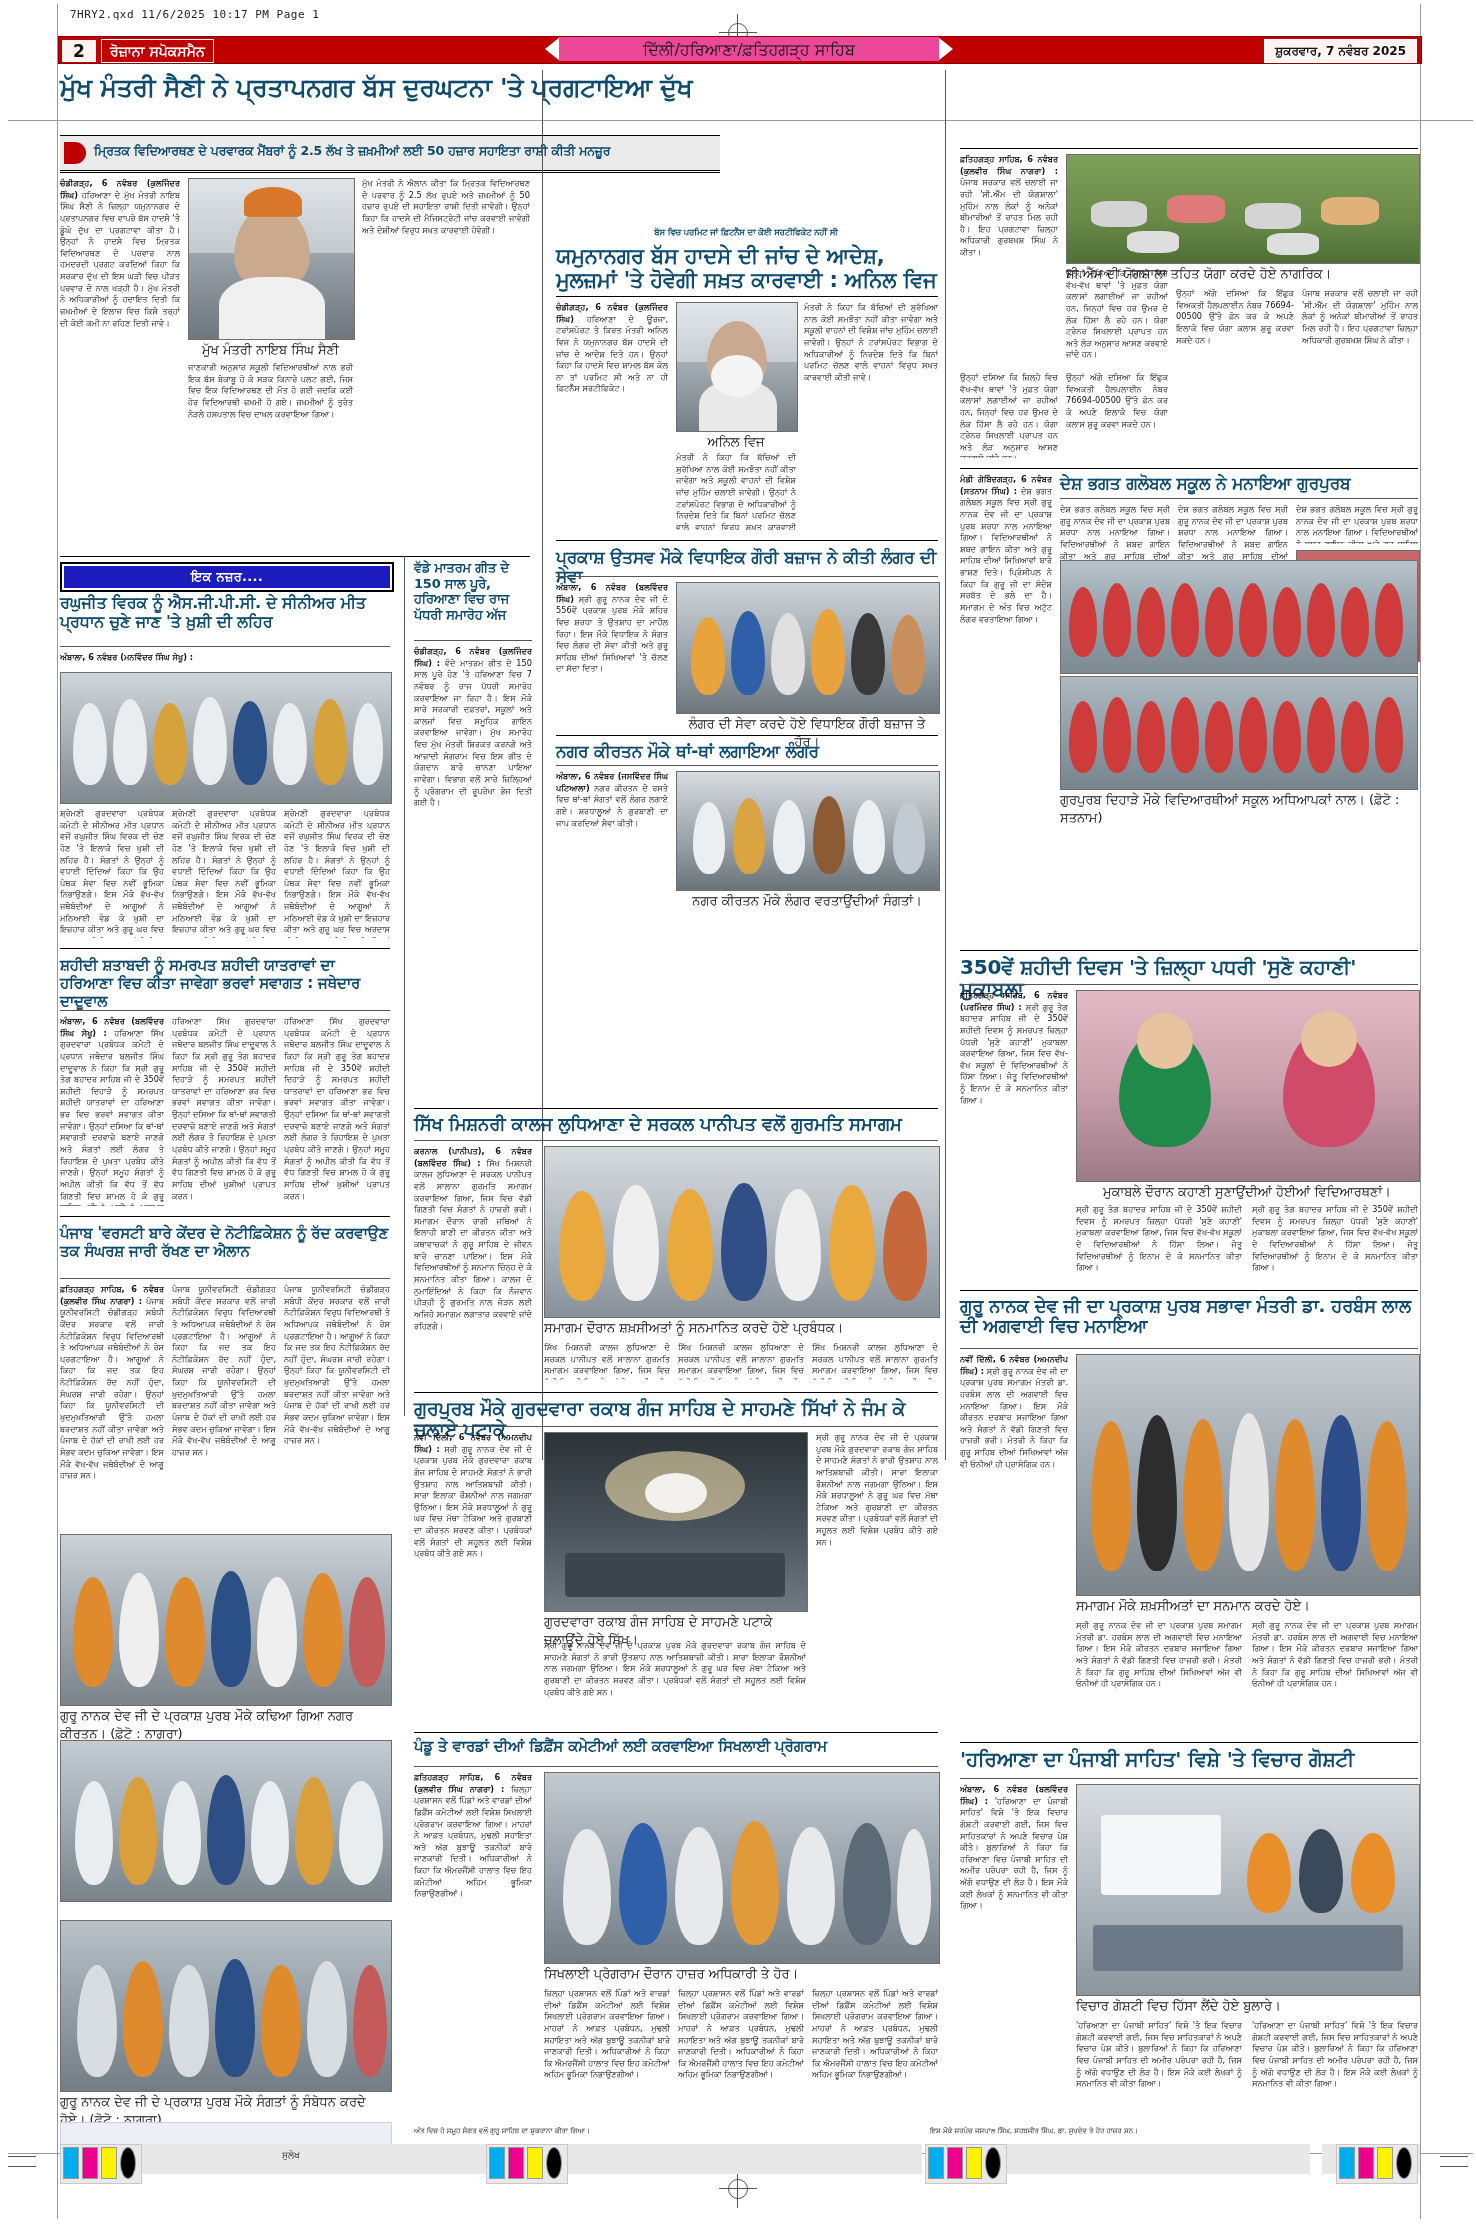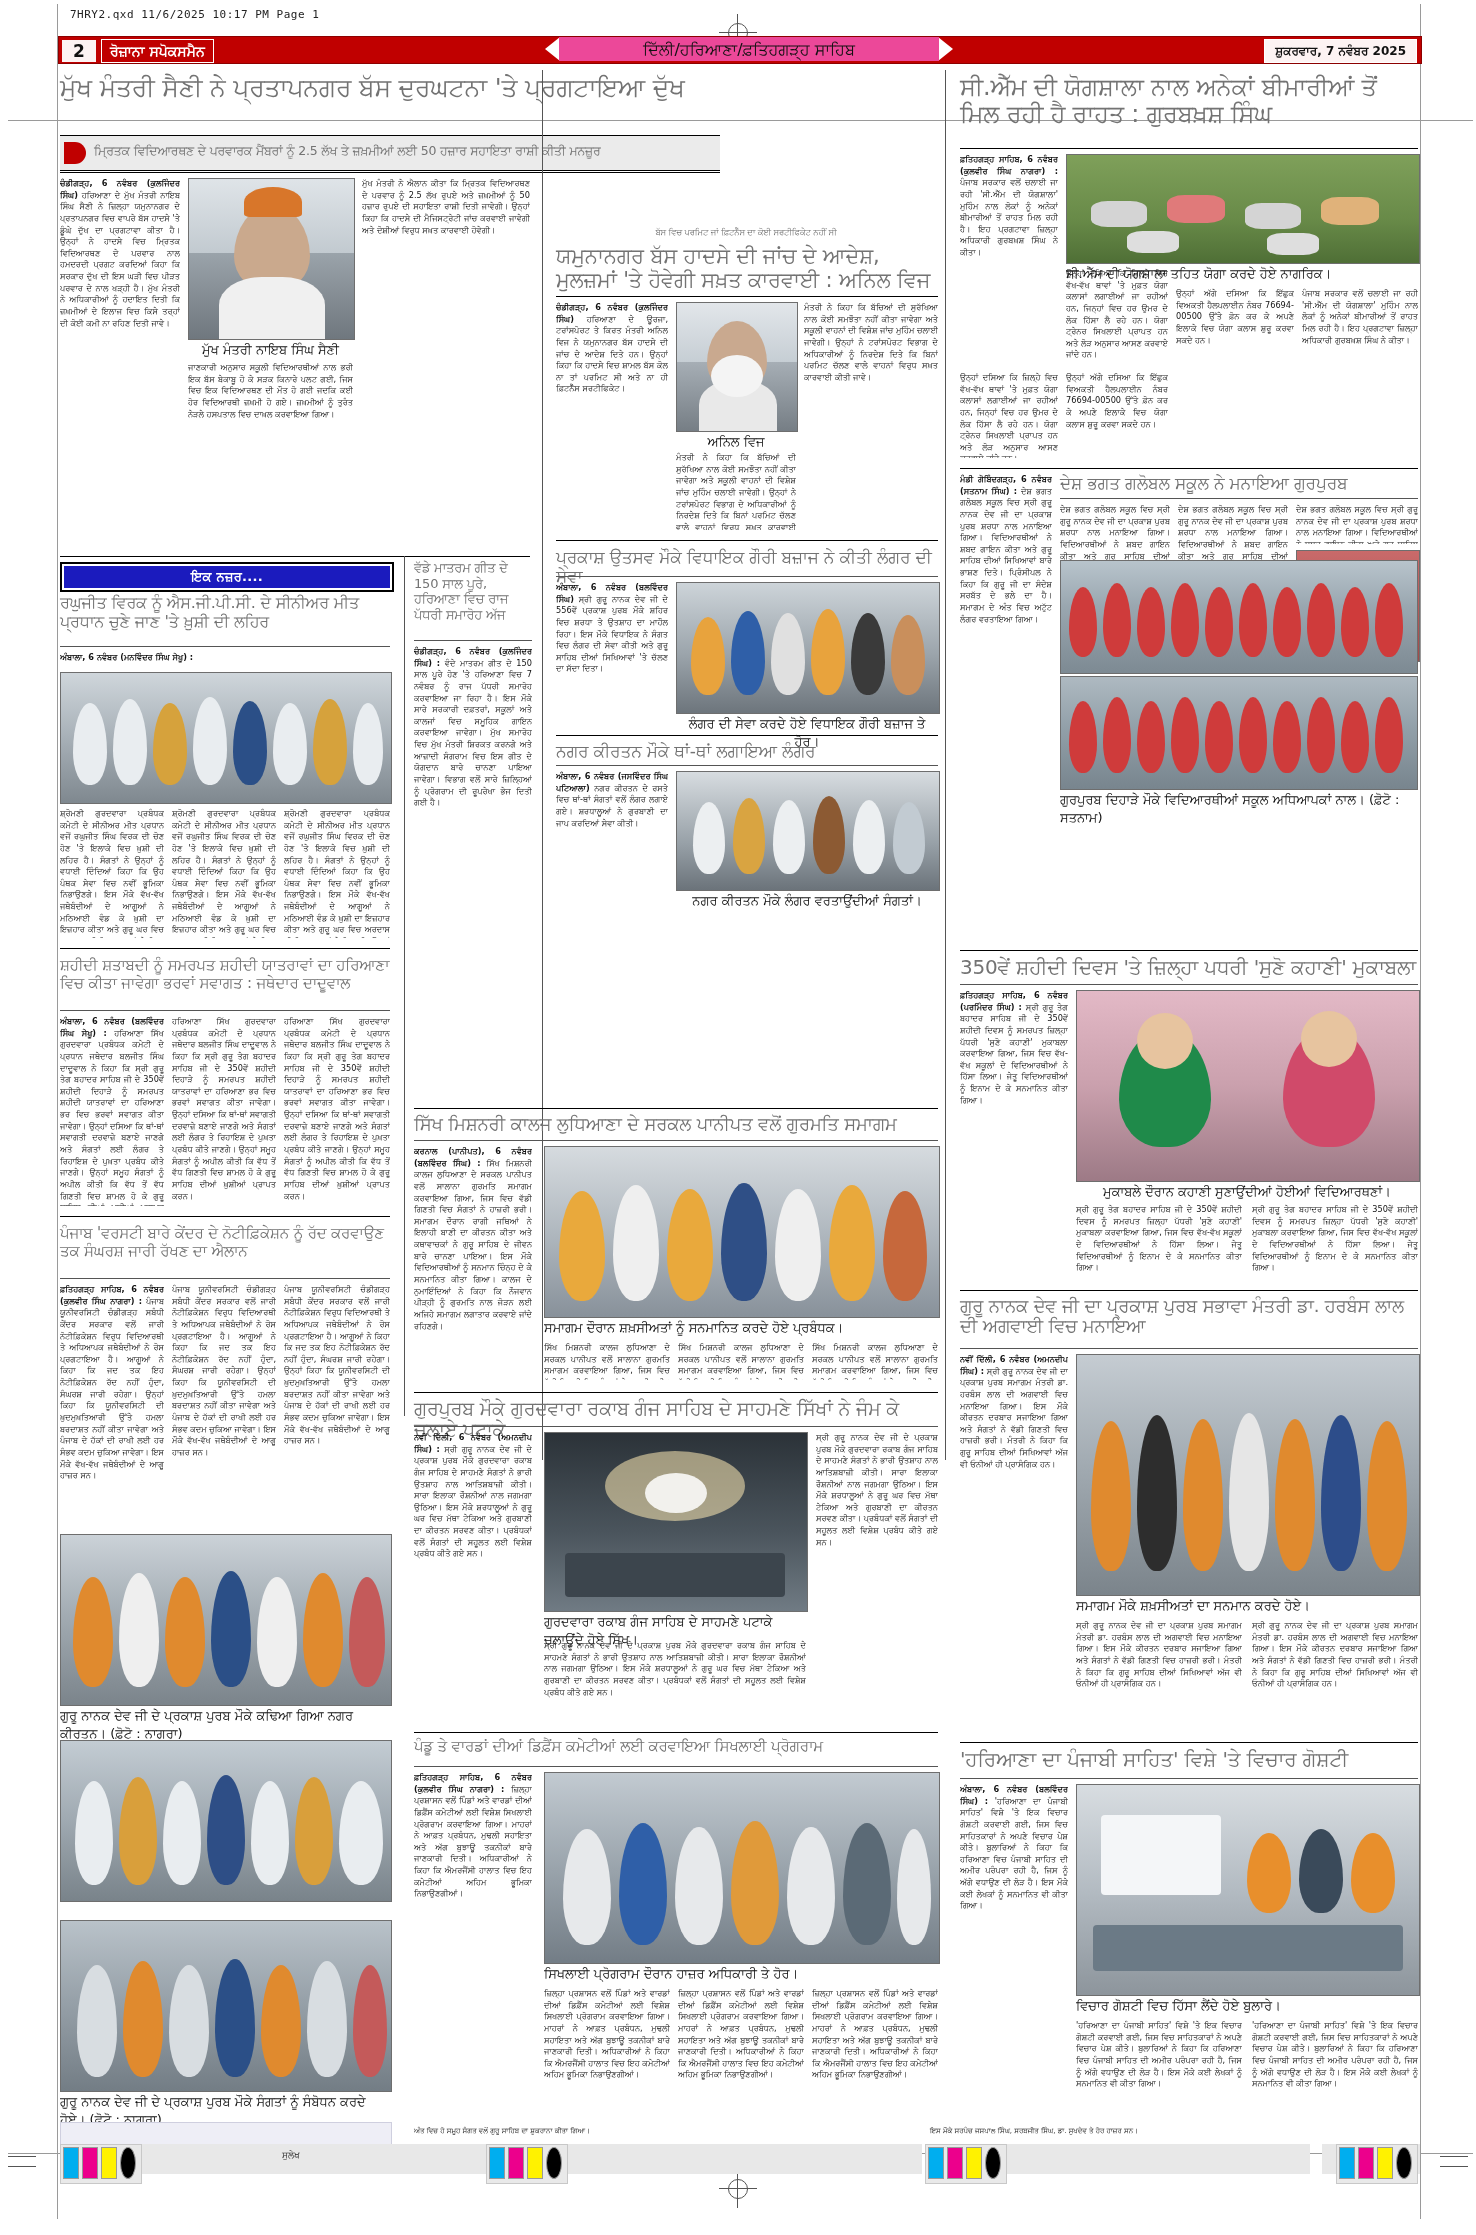--- a/index.html
+++ b/index.html
@@ -34,21 +34,21 @@
              color:#111;font-size:16px;font-weight:normal;display:flex;align-items:center;justify-content:center;}
   .mh-center-l,.mh-center-r{position:absolute;top:0;width:0;height:0;border-top:12px solid transparent;
              border-bottom:12px solid transparent;}
   .mh-center-l{left:6px;border-right:15px solid #fff;}
   .mh-center-r{right:6px;border-left:15px solid #fff;}
   .mh-date{position:absolute;right:4px;top:2px;height:22px;padding:0 10px;background:#fdf3f3;
            border:1px solid #fff;color:#111;font-size:12px;font-weight:bold;
            display:flex;align-items:center;}
 
   
-  .hl{color:#737373;font-weight:normal;line-height:1.12;letter-spacing:-0.2px;}
+  .hl{color:#0c4a6e;font-weight:bold;line-height:1.12;letter-spacing:-0.2px;}
   .hl-main{font-size:25px;}
   .hl-sec{font-size:17px;}
   .hl-sub{font-size:12.5px;}
   .body-col{font-size:8.2px;line-height:1.42;text-align:justify;color:#111;
             hyphens:auto;word-break:break-word;overflow:hidden;}
   .dateline{font-weight:bold;}
   .cap{font-size:13px;line-height:1.35;color:#111;text-align:center;overflow:hidden;}
   .rule-blk{position:absolute;background:#000;height:1px;}
   .rule-thin{position:absolute;background:#555;height:1px;}
   .vsep{position:absolute;background:#555;width:1px;}
@@ -181,21 +181,20 @@
     <div class="blob" style="left:56px;top:26px;width:32px;height:76px;background:#d9a441;"></div>
     <div class="blob" style="left:96px;top:28px;width:32px;height:74px;background:#eceff1;"></div>
     <div class="blob" style="left:136px;top:24px;width:32px;height:78px;background:#8c5a33;"></div>
     <div class="blob" style="left:176px;top:28px;width:32px;height:74px;background:#eceff1;"></div>
     <div class="blob" style="left:216px;top:30px;width:32px;height:72px;background:#c2cbd2;"></div>
   </div>
   <div class="cap" style="position:absolute;left:676px;top:892px;width:262px;">ਨਗਰ ਕੀਰਤਨ ਮੌਕੇ ਲੰਗਰ ਵਰਤਾਉਂਦੀਆਂ ਸੰਗਤਾਂ।</div>
 
   <div class="vsep" style="left:945px;top:70px;height:1390px;"></div>
 
-  <div class="hl hl-main" style="position:absolute;left:960px;top:74px;width:458px;font-size:24px;">ਸੀ.ਐੱਮ ਦੀ ਯੋਗਸ਼ਾਲਾ ਨਾਲ ਅਨੇਕਾਂ ਬੀਮਾਰੀਆਂ ਤੋਂ ਮਿਲ ਰਹੀ ਹੈ ਰਾਹਤ : ਗੁਰਬਖ਼ਸ਼ ਸਿੰਘ</div>
   <div class="rule-blk" style="left:960px;top:148px;width:458px;"></div>
   <div class="body-col" style="position:absolute;left:960px;top:154px;width:98px;height:210px;">
     <span class="dateline">ਫ਼ਤਿਹਗੜ੍ਹ ਸਾਹਿਬ, 6 ਨਵੰਬਰ (ਕੁਲਵੀਰ ਸਿੰਘ ਨਾਗਰਾ) :</span>
     <span>ਪੰਜਾਬ ਸਰਕਾਰ ਵਲੋਂ ਚਲਾਈ ਜਾ ਰਹੀ 'ਸੀ.ਐੱਮ ਦੀ ਯੋਗਸ਼ਾਲਾ' ਮੁਹਿੰਮ ਨਾਲ ਲੋਕਾਂ ਨੂੰ ਅਨੇਕਾਂ ਬੀਮਾਰੀਆਂ ਤੋਂ ਰਾਹਤ ਮਿਲ ਰਹੀ ਹੈ। ਇਹ ਪ੍ਰਗਟਾਵਾ ਜ਼ਿਲ੍ਹਾ ਅਧਿਕਾਰੀ ਗੁਰਬਖ਼ਸ਼ ਸਿੰਘ ਨੇ ਕੀਤਾ।</span>
   </div>
   <div class="body-col" style="position:absolute;left:1066px;top:268px;width:102px;height:96px;">ਉਨ੍ਹਾਂ ਦਸਿਆ ਕਿ ਜ਼ਿਲ੍ਹੇ ਵਿਚ ਵੱਖ-ਵੱਖ ਥਾਵਾਂ 'ਤੇ ਮੁਫ਼ਤ ਯੋਗਾ ਕਲਾਸਾਂ ਲਗਾਈਆਂ ਜਾ ਰਹੀਆਂ ਹਨ, ਜਿਨ੍ਹਾਂ ਵਿਚ ਹਰ ਉਮਰ ਦੇ ਲੋਕ ਹਿੱਸਾ ਲੈ ਰਹੇ ਹਨ। ਯੋਗਾ ਟ੍ਰੇਨਰ ਸਿਖਲਾਈ ਪ੍ਰਾਪਤ ਹਨ ਅਤੇ ਲੋੜ ਅਨੁਸਾਰ ਆਸਣ ਕਰਵਾਏ ਜਾਂਦੇ ਹਨ।</div>
   <div class="photo" style="left:1066px;top:154px;width:352px;height:108px;">
     <div style="position:absolute;inset:0;background:linear-gradient(180deg,#7fa05a 0%,#688a48 60%,#4f6f36 100%);"></div>
     <div class="blob" style="left:24px;top:46px;width:56px;height:26px;background:#d4d4d4;border-radius:30%;"></div>
     <div class="blob" style="left:100px;top:40px;width:58px;height:28px;background:#e07a7a;border-radius:30%;"></div>

